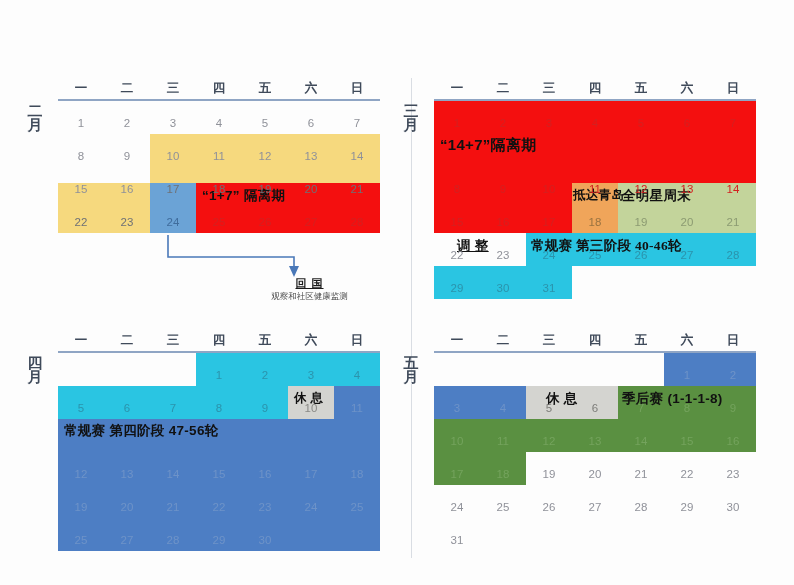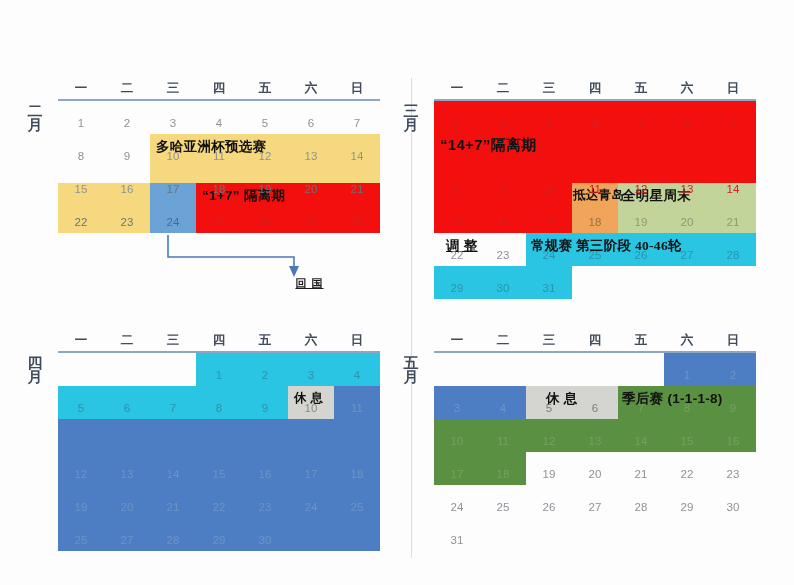--- a/index.html
+++ b/index.html
@@ -163,21 +163,20 @@
       </div>
       <div class="headrule"></div>
 
       <div class="weeks" style="height:132px;">
 
         <div class="band" style="left:92px; top:33px; width:230px; height:49px; background:#f6d97e;"></div>
         <div class="band" style="left:0px; top:82px; width:92px; height:50px; background:#f6d97e;"></div>
         <div class="band" style="left:92px; top:82px; width:46px; height:50px; background:#6ba3d6;"></div>
         <div class="band" style="left:138px; top:82px; width:184px; height:50px; background:#f40f0f;"></div>
 
-        <div class="band-label" style="left:98px; top:37px;">多哈亚洲杯预选赛</div>
         <div class="band-label" style="left:144px; top:86px;">“1+7”  隔离期</div>
 
         <div class="weekrow" style="position:absolute; top:0; left:0;">
           <div class="cell">1</div>
           <div class="cell">2</div>
           <div class="cell">3</div>
           <div class="cell">4</div>
           <div class="cell">5</div>
           <div class="cell">6</div>
           <div class="cell">7</div>
@@ -212,20 +211,21 @@
       </div>
     </div>
 
     <svg style="position:absolute; left:140px; top:155px;" width="160" height="48" viewBox="0 0 160 48">
       <path d="M6 2 L6 24 L132 24 L132 34" fill="none" stroke="#4a78b8" stroke-width="1.6"></path>
       <path d="M132 44 L127 33 L137 33 Z" fill="#4a78b8"></path>
     </svg>
 
     <div class="anno-wrap" style="left:180px; top:198px; width:215px;">
       <div class="anno-title">回 国</div>
+      <div class="anno-text">观察和社区健康监测</div>
     </div>
   </div>
 
   <div class="cal" style="left:398px; top:78px;">
     <div class="cal-month">
       <span>三</span>
       <span>月</span>
     </div>
     <div class="cal-grid-wrap">
       <div class="weekhead">
@@ -243,21 +243,21 @@
         <div class="band" style="left:0px; top:0px; width:322px; height:99px; background:#f40f0f;"></div>
         <div class="band" style="left:0px; top:99px; width:138px; height:33px; background:#f40f0f;"></div>
         <div class="band" style="left:138px; top:82px; width:46px; height:50px; background:#f0a55a;"></div>
         <div class="band" style="left:184px; top:82px; width:138px; height:50px; background:#c3d49b;"></div>
         <div class="band" style="left:92px; top:132px; width:230px; height:33px; background:#2ac5e2;"></div>
         <div class="band" style="left:0px; top:165px; width:138px; height:33px; background:#2ac5e2;"></div>
 
         <div class="band-label" style="left:6px; top:35px; font-size:15px; color:#111;">“14+7”隔离期</div>
         <div class="band-label" style="left:139px; top:86px; font-size:12.5px;">抵达青岛</div>
         <div class="band-label" style="left:188px; top:86px;">全明星周末</div>
-        <div class="band-label" style="left:12px; top:136px;text-decoration:underline;">调 整</div>
+        <div class="band-label" style="left:23px; top:136px;text-decoration:underline;">调 整</div>
         <div class="band-label" style="left:97px; top:136px;font-family:Liberation Serif, serif;">常规赛  第三阶段 40-46轮</div>
 
         <div class="weekrow" style="position:absolute; top:0; left:0;">
           <div class="cell" style="color:#d42020;">1</div>
           <div class="cell" style="color:#d42020;">2</div>
           <div class="cell" style="color:#d42020;">3</div>
           <div class="cell" style="color:#d42020;">4</div>
           <div class="cell" style="color:#d42020;">5</div>
           <div class="cell" style="color:#d42020;">6</div>
           <div class="cell" style="color:#d42020;">7</div>
@@ -320,20 +320,21 @@
       <div class="headrule"></div>
 
       <div class="weeks" style="height:198px;">
         <div class="band" style="left:138px; top:0px; width:184px; height:33px; background:#2ac5e2;"></div>
         <div class="band" style="left:0px; top:33px; width:230px; height:33px; background:#2ac5e2;"></div>
         <div class="band" style="left:276px; top:33px; width:46px; height:33px; background:#4d7ec4;"></div>
         <div class="band" style="left:230px; top:33px; width:46px; height:33px; background:#d4d4d0;"></div>
         <div class="band" style="left:0px; top:66px; width:322px; height:132px; background:#4d7ec4;"></div>
 
         <div class="band-label" style="left:236px; top:37px; font-size:12.5px;">休 息</div>
+        <div class="band-label" style="left:6px; top:69px;">常规赛  第四阶段 47-56轮</div>
 
         <div class="weekrow" style="position:absolute; top:0; left:0;">
           <div class="cell"></div>
           <div class="cell"></div>
           <div class="cell"></div>
           <div class="cell" style="color:#2b93ac;">1</div>
           <div class="cell" style="color:#2b93ac;">2</div>
           <div class="cell" style="color:#2b93ac;">3</div>
           <div class="cell" style="color:#2b93ac;">4</div>
         </div>

